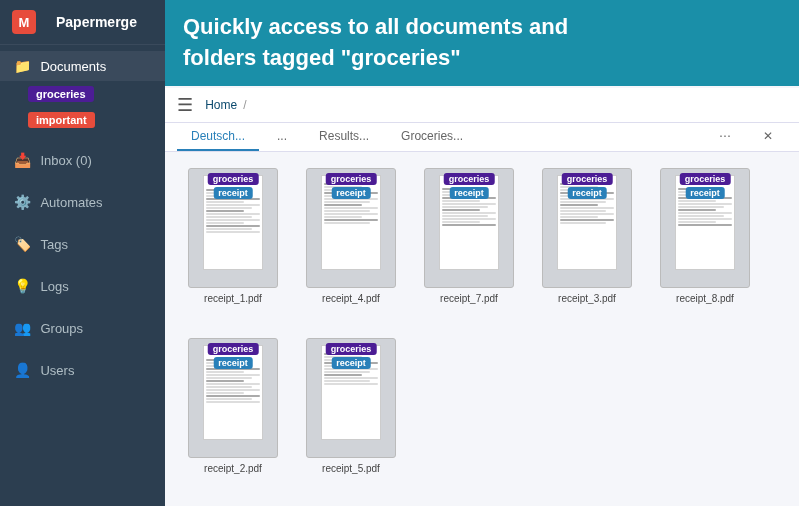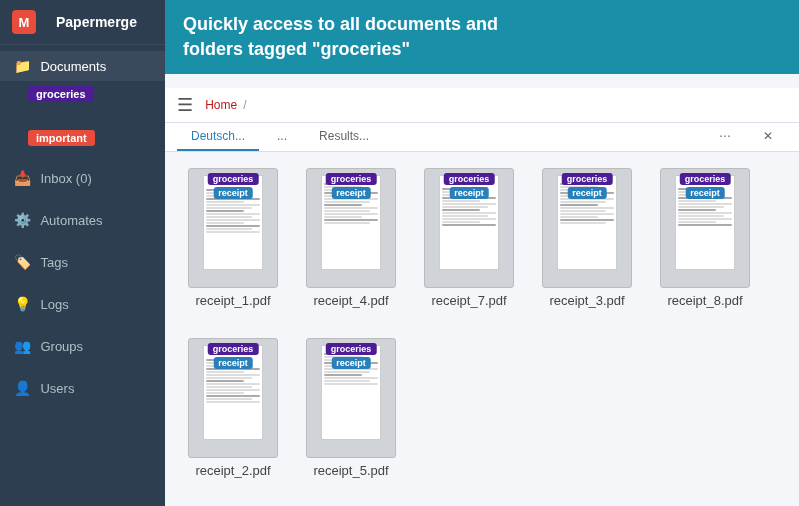--- a/index.html
+++ b/index.html
@@ -53,58 +53,58 @@
     .tag-badge {
       display: inline-block;
       border-radius: 3px;
       padding: 2px 8px;
       font-size: 11px;
       font-weight: 600;
       color: white;
       cursor: pointer;
     }
     .tag-groceries { background: #4c1d95; }
-    .tag-important { background: #e74c3c; margin-top: 18px; }
+    .tag-important { background: #e74c3c; }
 
     
     .main-content {
       flex: 1;
       display: flex;
       flex-direction: column;
       background: #f5f6fa;
       position: relative;
       overflow: hidden;
     }
 
     
     .tooltip-banner {
       position: absolute;
       top: 0; left: 0; right: 0;
       background: #1a8fa8;
       color: white;
       padding: 12px 18px;
-      font-size: 18px;
+      font-size: 22px;
       font-weight: 600;
       line-height: 1.4;
       z-index: 100;
     }
 
     
     .header-bar {
       display: flex;
       align-items: center;
       padding: 6px 12px;
       background: #fff;
       border-bottom: 1px solid #dde;
       font-size: 12px;
       color: #555;
       flex-wrap: wrap;
       gap: 4px;
     }
-    .breadcrumb-item { color: #b91c1c; cursor: pointer; }
+    .breadcrumb-item { color: #0c4a6e; cursor: pointer; }
     .breadcrumb-sep { color: #999; margin: 0 2px; }
 
     .tab-bar {
       display: flex; align-items: center;
       background: #fff;
       border-bottom: 1px solid #dde;
       padding: 0 12px;
       gap: 4px;
     }
     .tab {
@@ -181,21 +181,21 @@
       top: 4px;
       left: 50%;
       transform: translateX(-50%);
       display: flex;
       flex-direction: column;
       align-items: center;
       gap: 2px;
     }
 
     .doc-name {
-      font-size: 13px;
+      font-size: 10px;
       color: #444;
       margin-top: 5px;
       text-align: center;
     }
 
     .hamburger { font-size: 18px; color: #555; cursor: pointer; margin-right: 8px; }
   </style>
 </head>
 <body>
 
@@ -274,20 +274,21 @@
   <div class="header-bar" style="margin-top: 88px;">
     <span class="hamburger">☰</span>
     <span class="breadcrumb-item">Home</span>
     <span class="breadcrumb-sep">/</span>
   </div>
 
   <div class="tab-bar">
     <div class="tab active">Deutsch...</div>
     <div class="tab">...</div>
     <div class="tab">Results...</div>
+    <div class="tab">Groceries...</div>
     <div class="tab" style="margin-left:auto;">⋯</div>
     <div class="tab">✕</div>
   </div>
 
   <div class="documents-grid">
 
     <div class="doc-card">
       <div class="doc-thumbnail">
         <div class="doc-tags">
           <span class="tag-badge tag-groceries" style="font-size:9px;padding:1px 5px;">groceries</span>

